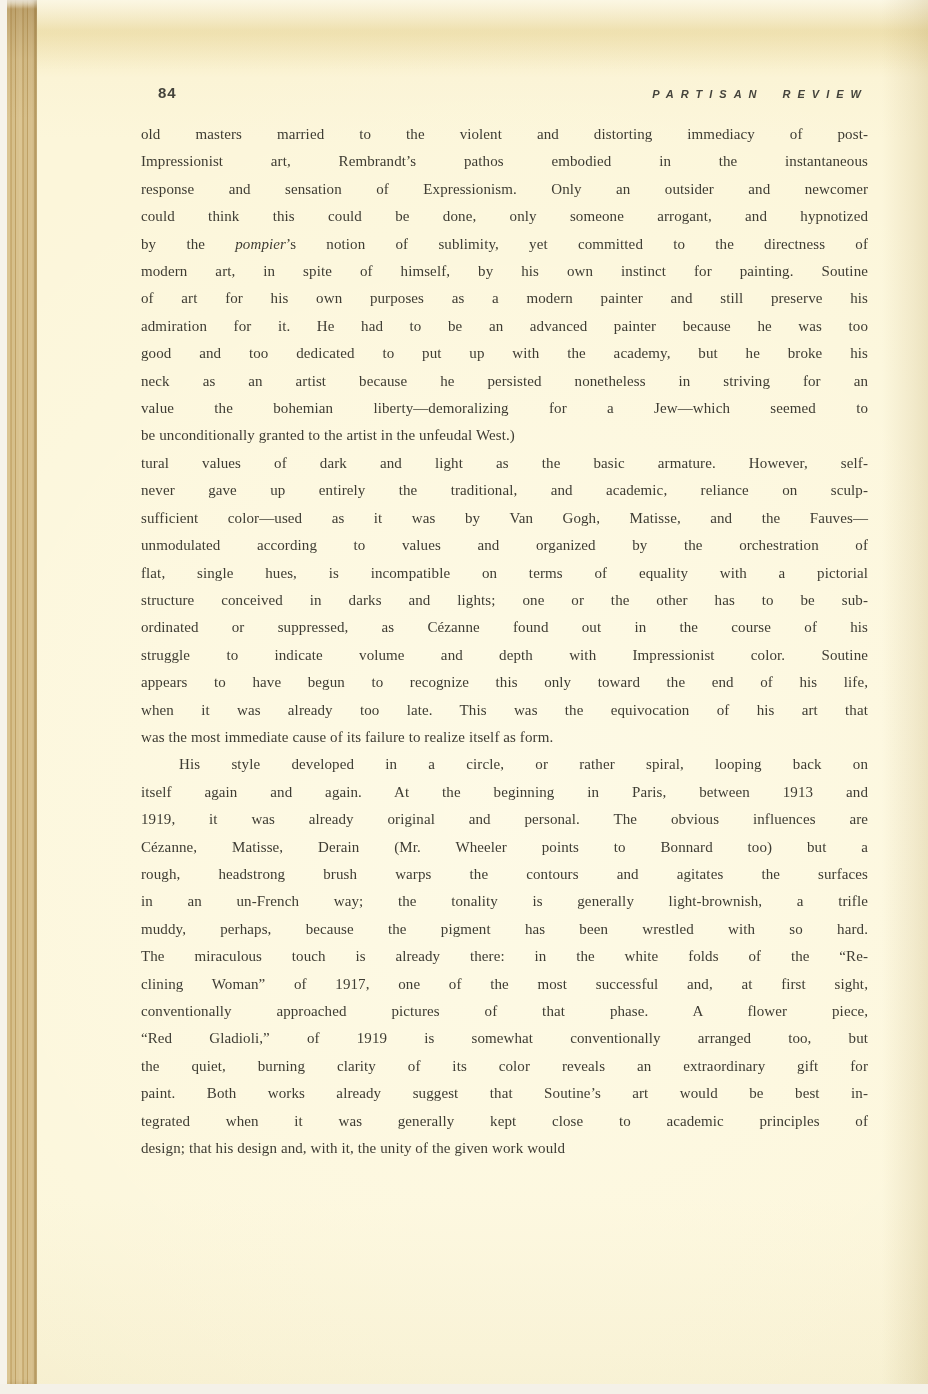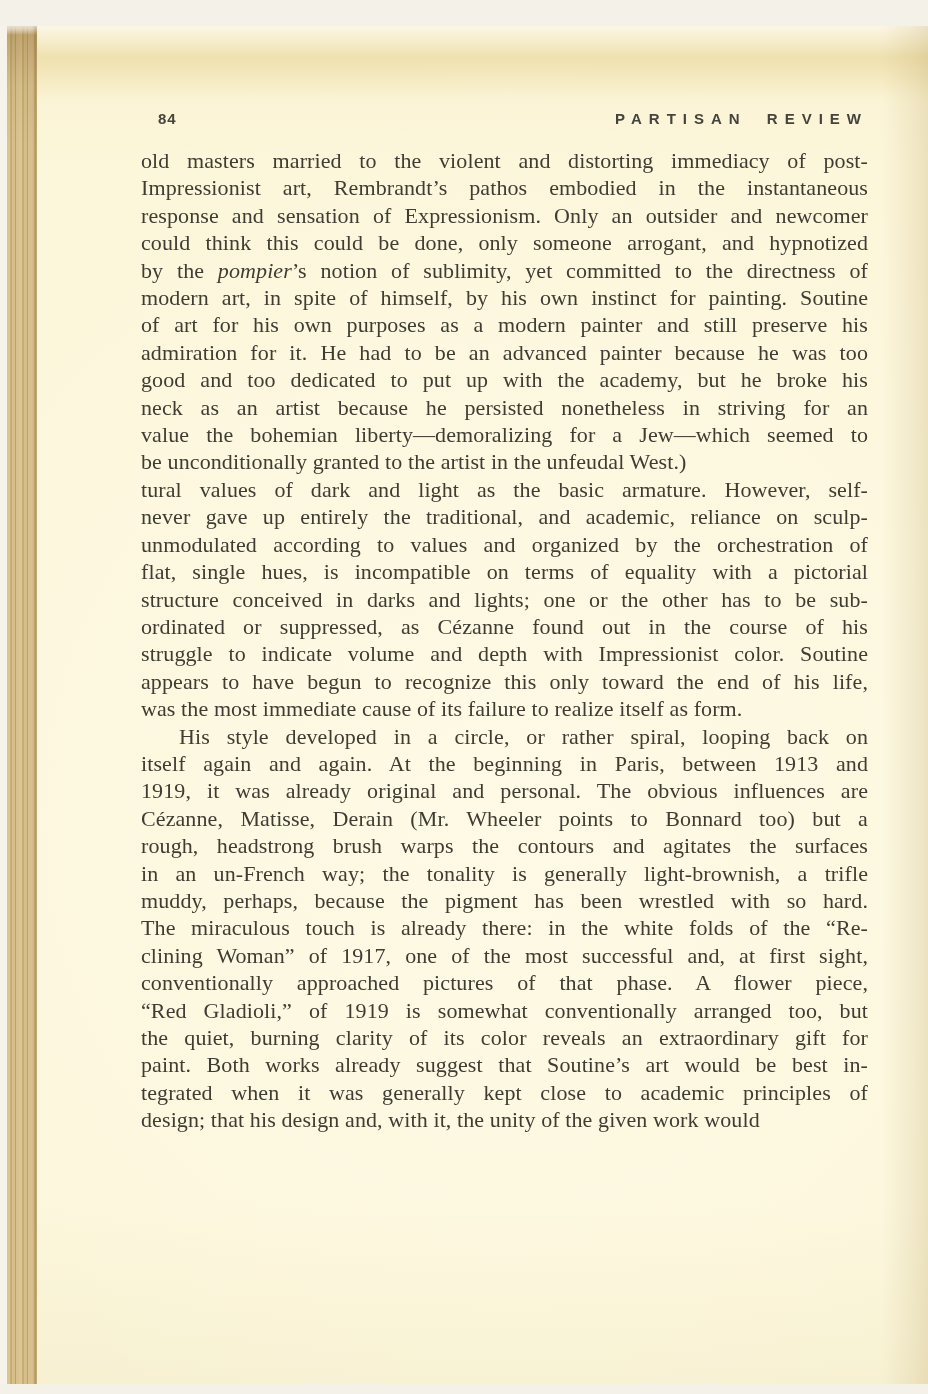--- a/index.html
+++ b/index.html
@@ -9,21 +9,20 @@
     overflow:hidden;
     font-family:"Liberation Serif","DejaVu Serif",serif;
     position:relative;
   }
   
   .scan{
     position:absolute;inset:0;
     background:
       radial-gradient(115% 80% at 55% 58%, rgba(255,253,240,.55) 0%, rgba(255,253,240,0) 70%),
       linear-gradient(180deg, #f8efcd 0px, #f5e9bd 34px, #fbf4d6 78px, #fcf6da 140px, #fcf6da 86%, #f8f1d2 97%, #f6efcf 100%);
-    margin-top: 26px;
   }
   
   .right-shade{
     position:absolute;top:0;right:0;width:46px;height:100%;
     background:linear-gradient(90deg, rgba(0,0,0,0) 0%, rgba(176,150,84,.14) 70%, rgba(176,150,84,.22) 100%);
   }
   .top-shade{
     position:absolute;top:0;left:0;width:100%;height:70px;
     background:linear-gradient(180deg, rgba(255,255,250,.5) 0px, rgba(201,173,94,.14) 30px, rgba(201,173,94,0) 70px);
   }
@@ -54,25 +53,25 @@
   .running-head{
     position:absolute;top:84px;left:141px;right:60px;height:20px;
     font-family:"Liberation Sans","DejaVu Sans",sans-serif;
     color:#45443c;
     display:flex;justify-content:space-between;align-items:baseline;
   }
   .page-number{
     font-size:15px;font-weight:bold;letter-spacing:1px;margin-left:17px;
   }
   .journal-title{
-    font-size:15px;font-weight:bold;letter-spacing:7px;word-spacing:9px;
+    font-size:11px;font-weight:bold;letter-spacing:7px;word-spacing:9px;font-style:italic;
   }
   .textblock{
     position:absolute;top:121px;left:141px;width:727px;
-    font-size:22px;line-height:27.4px;
+    font-size:15px;line-height:27.4px;
     color:#3e3c33;
     letter-spacing:0.1px;
   }
   .paragraph{margin:0;}
   .line{
     text-align:justify;
     text-align-last:justify;
     white-space:nowrap; 
   }
   .line.para-end{text-align-last:left;}
@@ -105,26 +104,28 @@
         <div class="line">of art for his own purposes as a modern painter and still preserve his</div>
         <div class="line">admiration for it. He had to be an advanced painter because he was too</div>
         <div class="line">good and too dedicated to put up with the academy, but he broke his</div>
         <div class="line">neck as an artist because he persisted nonetheless in striving for an</div>
         <div class="line">value the bohemian liberty—demoralizing for a Jew—which seemed to</div>
         <div class="line para-end">be unconditionally granted to the artist in the unfeudal West.)</div>
       </div>
       <div class="paragraph">
         <div class="line">tural values of dark and light as the basic armature. However, self-</div>
         <div class="line">never gave up entirely the traditional, and academic, reliance on sculp-</div>
+        <div class="line">sufficient color—used as it was by Van Gogh, Matisse, and the Fauves—</div>
         <div class="line">unmodulated according to values and organized by the orchestration of</div>
         <div class="line">flat, single hues, is incompatible on terms of equality with a pictorial</div>
         <div class="line">structure conceived in darks and lights; one or the other has to be sub-</div>
         <div class="line">ordinated or suppressed, as Cézanne found out in the course of his</div>
         <div class="line">struggle to indicate volume and depth with Impressionist color. Soutine</div>
         <div class="line">appears to have begun to recognize this only toward the end of his life,</div>
+        <div class="line">when it was already too late. This was the equivocation of his art that</div>
         <div class="line para-end">was the most immediate cause of its failure to realize itself as form.</div>
       </div>
       <div class="paragraph">
         <div class="line first-indent">His style developed in a circle, or rather spiral, looping back on</div>
         <div class="line">itself again and again. At the beginning in Paris, between 1913 and</div>
         <div class="line">1919, it was already original and personal. The obvious influences are</div>
         <div class="line">Cézanne, Matisse, Derain (Mr. Wheeler points to Bonnard too) but a</div>
         <div class="line">rough, headstrong brush warps the contours and agitates the surfaces</div>
         <div class="line">in an un-French way; the tonality is generally light-brownish, a trifle</div>
         <div class="line">muddy, perhaps, because the pigment has been wrestled with so hard.</div>

